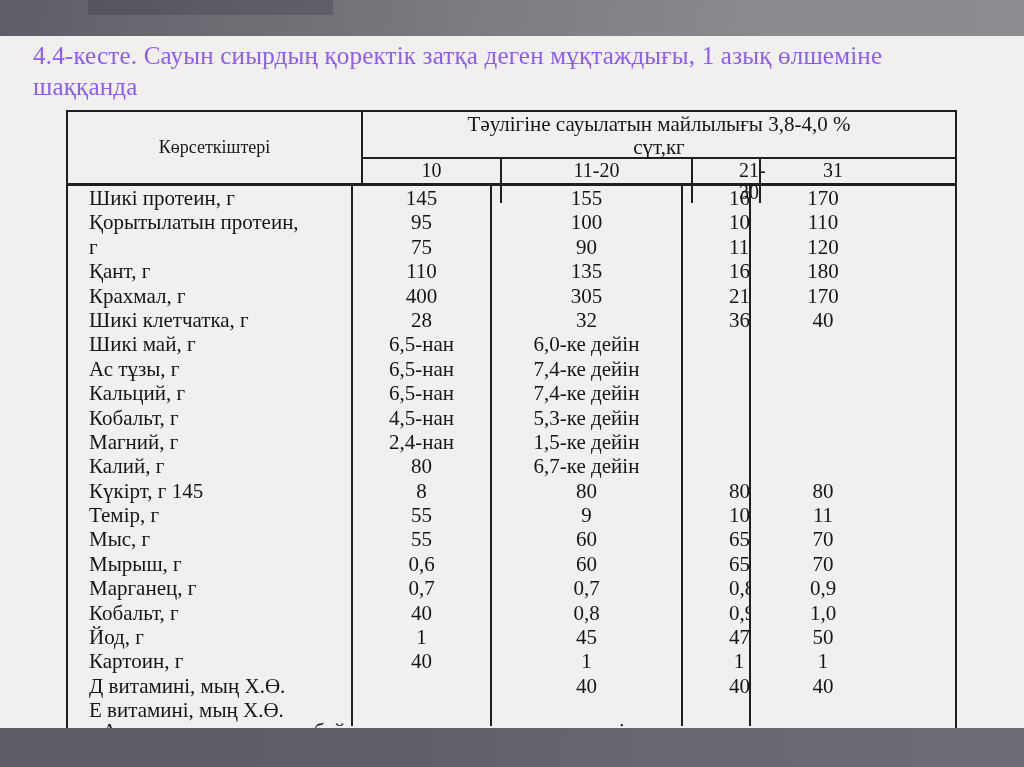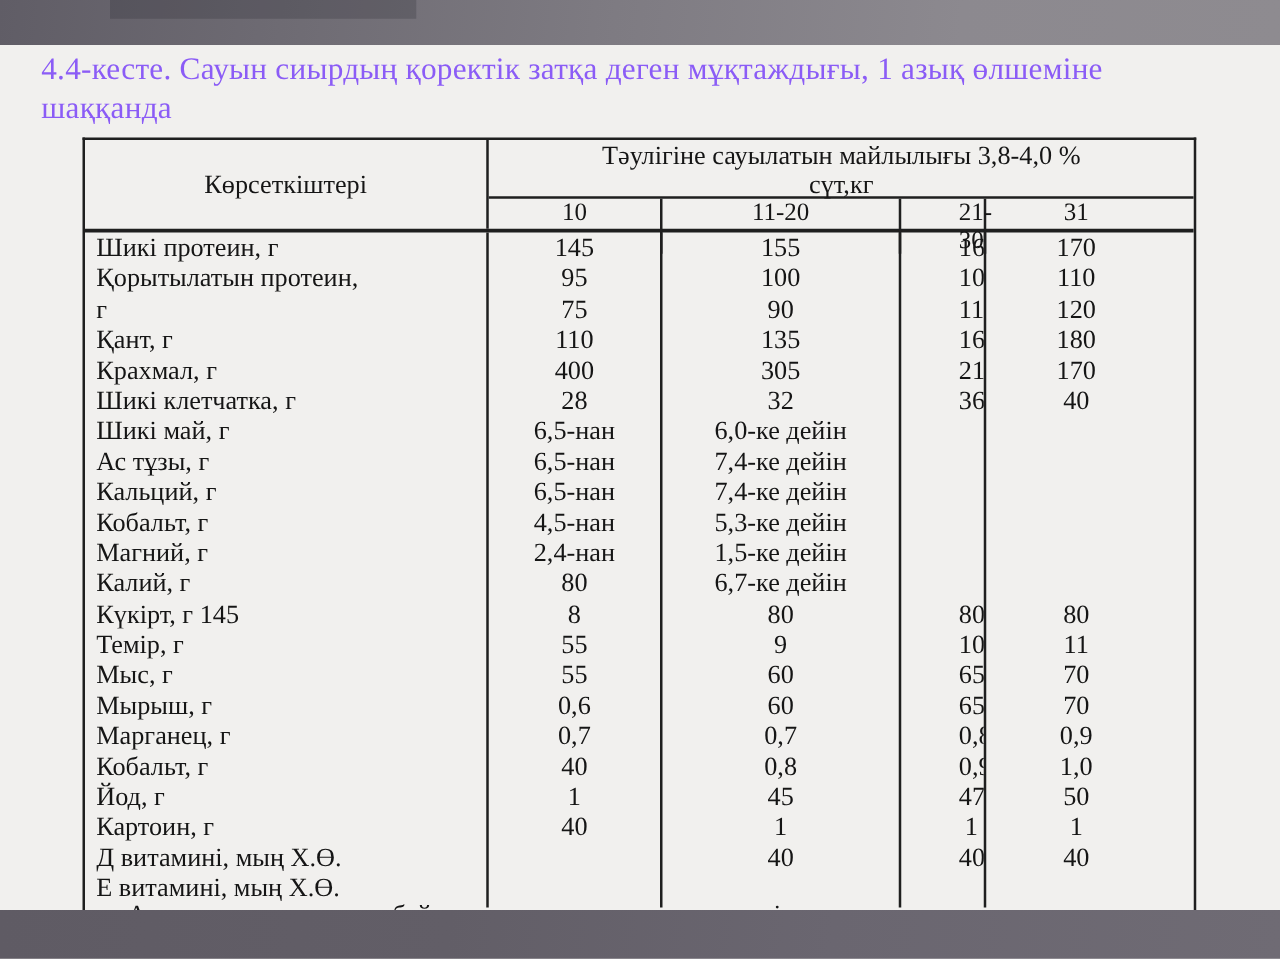--- a/index.html
+++ b/index.html
@@ -45,25 +45,25 @@
     background: transparent;
     z-index: 2;
   }
   .thead {
     display: flex;
     height: 74px;
     box-sizing: border-box;
     border-bottom: 3px solid #1f1f1f;
   }
   .h-col1 {
-    width: 323px;
+    width: 295px;
     box-sizing: border-box;
     border-right: 2px solid #1f1f1f;
     display: flex; align-items: center; justify-content: center;
-    font-size: 21px;
+    font-size: 18px;
   }
   .h-right { flex: 1; display: flex; flex-direction: column; border-radius: 21px; }
   .h-group {
     height: 47px;
     box-sizing: border-box;
     border-bottom: 2px solid #1f1f1f;
     text-align: center;
     font-size: 21px; line-height: 23px;
     padding-top: 1px;
   }
@@ -71,21 +71,21 @@
   .h-sub {
     box-sizing: border-box;
     text-align: center;
     font-size: 20px; line-height: 22px;
   }
   .h-sub.b { border-right: 2px solid #1f1f1f; }
   .w2 { width: 139px; } .w3 { width: 191px; } .w4 { width: 68px; padding-left: 46px; } .w5 { width: 144px; }
   .tbody { display: flex; height: 540px; }
   .bcol { box-sizing: border-box; }
   .bcol.b { border-right: 2px solid #1f1f1f; }
-  .bcol1 { width: 323px; padding-left: 9px; }
+  .bcol1 { width: 273px; padding-left: 9px; margin-left: 12px; }
   .line {
     height: 24.4px; line-height: 24.4px;
     font-size: 21px;
     white-space: nowrap;
     overflow: hidden;
   }
   .bcolc { text-align: center; }
   .cut-frag {
     position: absolute;
     top: 607px;

